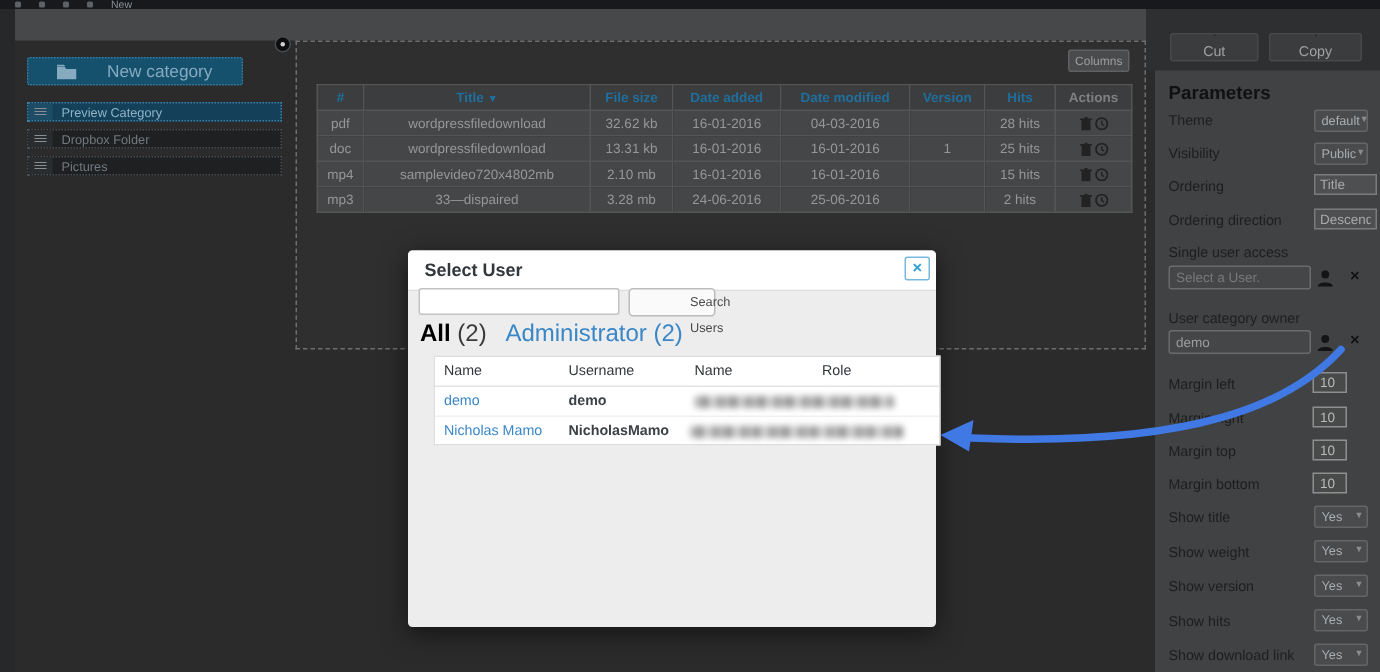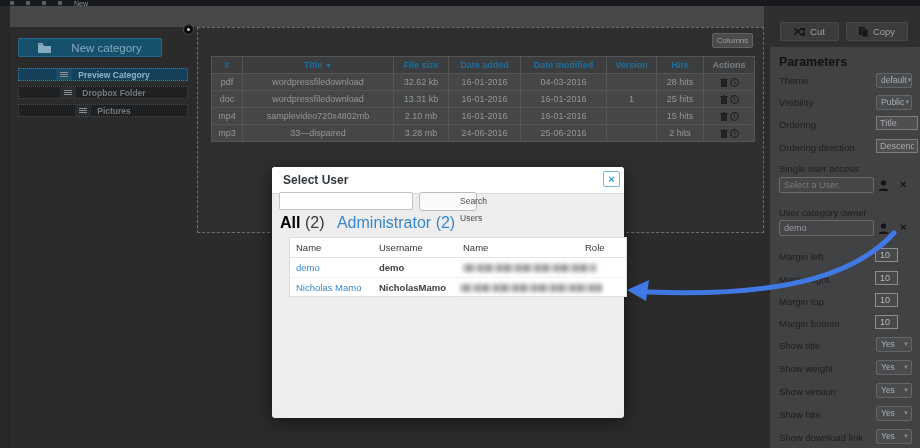--- a/index.html
+++ b/index.html
@@ -10,41 +10,41 @@
   .adminbar{position:absolute;left:0;top:0;width:920px;height:6px;background:#17191c;overflow:hidden;}
   .adminbar .dot{position:absolute;top:1px;width:4px;height:4px;background:#5d6166;border-radius:1px;}
   .adminbar .newlbl{position:absolute;left:74px;top:0;font-size:7px;color:#8b9196;line-height:7px;}
 
   .leftstrip{position:absolute;left:0;top:6px;width:10px;height:442px;background:#26282a;}
   .topband{position:absolute;left:10px;top:6px;width:754px;height:21px;background:#46484a;}
   .righttopband{position:absolute;left:764px;top:6px;width:156px;height:41px;background:#2e2f30;}
 
   
   .newcat{position:absolute;left:18px;top:38px;width:144px;height:19px;background:#15506c;border:1px dotted #3c7fa4;border-radius:2px;color:#86abc0;font-size:11.5px;display:flex;align-items:center;justify-content:center;gap:20px;cursor:pointer;}
-  .cat{position:absolute;left:18px;width:170px;height:13px;background:#1e2022;border:1px dotted #4a4d50;color:#73797e;font-size:8.5px;font-weight:bold;display:flex;align-items:center;cursor:pointer;justify-content:center;}
+  .cat{position:absolute;left:18px;width:170px;height:13px;background:#1e2022;border:1px dotted #4a4d50;color:#73797e;font-size:8.5px;font-weight:normal;display:flex;align-items:center;cursor:pointer;}
   .cat .handle{width:16px;height:100%;background:#2a2d2f;margin-right:6px;display:flex;align-items:center;justify-content:center;}
   .cat.sel{background:#144159;border-color:#3c7fa4;color:#8fb4c9;}
   .cat.sel .handle{background:#1c4c66;}
   .bars{width:8px;height:5px;background:repeating-linear-gradient(#8a8f93 0 1px,transparent 1px 2px);}
   .collapse{position:absolute;left:183px;top:24px;width:11px;height:11px;border-radius:50%;background:#0c0d0e;border:1px solid #4a4d50;cursor:pointer;}
   .collapse i{position:absolute;left:3px;top:3px;width:3px;height:3px;border-radius:50%;background:#cfd2d4;}
 
   
   .dropzone{position:absolute;left:197px;top:27px;width:567px;height:206px;border:1px dashed #6e6e6e;background:#2f2f2f;}
   .columnsbtn{position:absolute;left:712px;top:33px;width:41px;height:15px;background:#4a4b4c;border:1px solid #606162;border-radius:2px;color:#9c9ea0;font-size:8px;text-align:center;line-height:13px;cursor:pointer;}
   table.files{position:absolute;left:211px;top:56px;width:543px;border-collapse:collapse;table-layout:fixed;}
   table.files th,table.files td{border:1px solid #545555;text-align:center;overflow:hidden;white-space:nowrap;}
   table.files th{background:#3c3d3e;color:#1e6f9e;font-size:9px;font-weight:bold;height:17px;}
   table.files th.neutral{color:#7d7f81;}
   table.files td{background:#454647;color:#959798;font-size:9px;height:17px;}
   .sortcaret{font-size:7px;color:#1e6f9e;}
   .acticon{display:inline-block;vertical-align:middle;margin:0 1px;}
 
   
-  .tbtn{position:absolute;top:22px;height:19px;background:#3b3c3d;border:1px solid #474849;border-radius:2px;color:#9fa1a3;font-size:9.5px;display:flex;align-items:center;justify-content:center;gap:5px;cursor:pointer;}
+  .tbtn{position:absolute;top:22px;height:19px;background:#3b3c3d;border:1px solid #474849;border-radius:2px;color:#9fa1a3;font-size:9.5px;display:flex;align-items:center;justify-content:center;gap:5px;cursor:pointer;flex-direction:column;}
   .tbtn svg{display:block;}
 
   
   .params{position:absolute;left:770px;top:47px;width:150px;height:401px;background:#414243;}
   .params h2{position:absolute;left:9px;top:8px;margin:0;font-size:12.5px;color:#101112;}
   .plabel{position:absolute;left:9px;font-size:9.5px;color:#1d1e1f;white-space:nowrap;}
   .psel{position:absolute;left:106px;width:36px;height:15px;background:#4a4b4c;border:1px solid #646566;border-radius:2px;color:#a9aeb2;font-size:8.5px;line-height:13px;padding:0 2px 0 4px;display:flex;align-items:center;justify-content:space-between;cursor:pointer;}
   .psel .caret{font-size:6px;color:#8a8d90;}
   .pinput{position:absolute;left:106px;width:42px;height:14px;background:#4e4f50;border:1px solid #7a7b7c;color:#a7a9ab;font-size:9px;padding:0 3px;}
   .pnum{position:absolute;left:105px;width:23px;height:14px;background:#484949;border:1px solid #8d8e8f;color:#b8babb;font-size:9px;padding:0 0 0 4px;}
@@ -65,21 +65,21 @@
   .mtabs .tadmin{color:#3a87c8;cursor:pointer;margin-left:8px;}
   .utable{position:absolute;left:17px;top:70px;width:338px;height:60px;background:#fff;border:1px solid #dedede;}
   .uhrow{position:absolute;left:0;top:0;width:100%;height:20px;border-bottom:1px solid #e4e4e4;}
   .uhrow span{position:absolute;top:4px;font-size:9.5px;color:#32373c;}
   .urow{position:absolute;left:0;width:100%;height:19px;}
   .urow.r2{border-top:1px solid #f0f0f0;}
   .uname{position:absolute;left:6px;top:4px;font-size:9.5px;color:#3a87c8;cursor:pointer;}
   .uuser{position:absolute;left:89px;top:4px;font-size:9.5px;font-weight:bold;color:#3c4146;}
   .redact{position:absolute;height:8px;border-radius:2px;background:repeating-linear-gradient(90deg,#b5b5b5 0 5px,#8e8e8e 5px 9px,#cfcfcf 9px 15px,#9d9d9d 15px 19px);filter:blur(2px);}
 
-  .c0{left:6px;} .c1{left:89px;} .c2{left:173px;} .c3{left:258px;margin-left:37px;}
+  .c0{left:6px;} .c1{left:89px;} .c2{left:173px;} .c3{left:258px;}
 
   
   .arrow{position:absolute;left:0;top:0;pointer-events:none;}
 </style>
 </head>
 <body>
 
 <div class="stage">
 
   <div class="adminbar">

